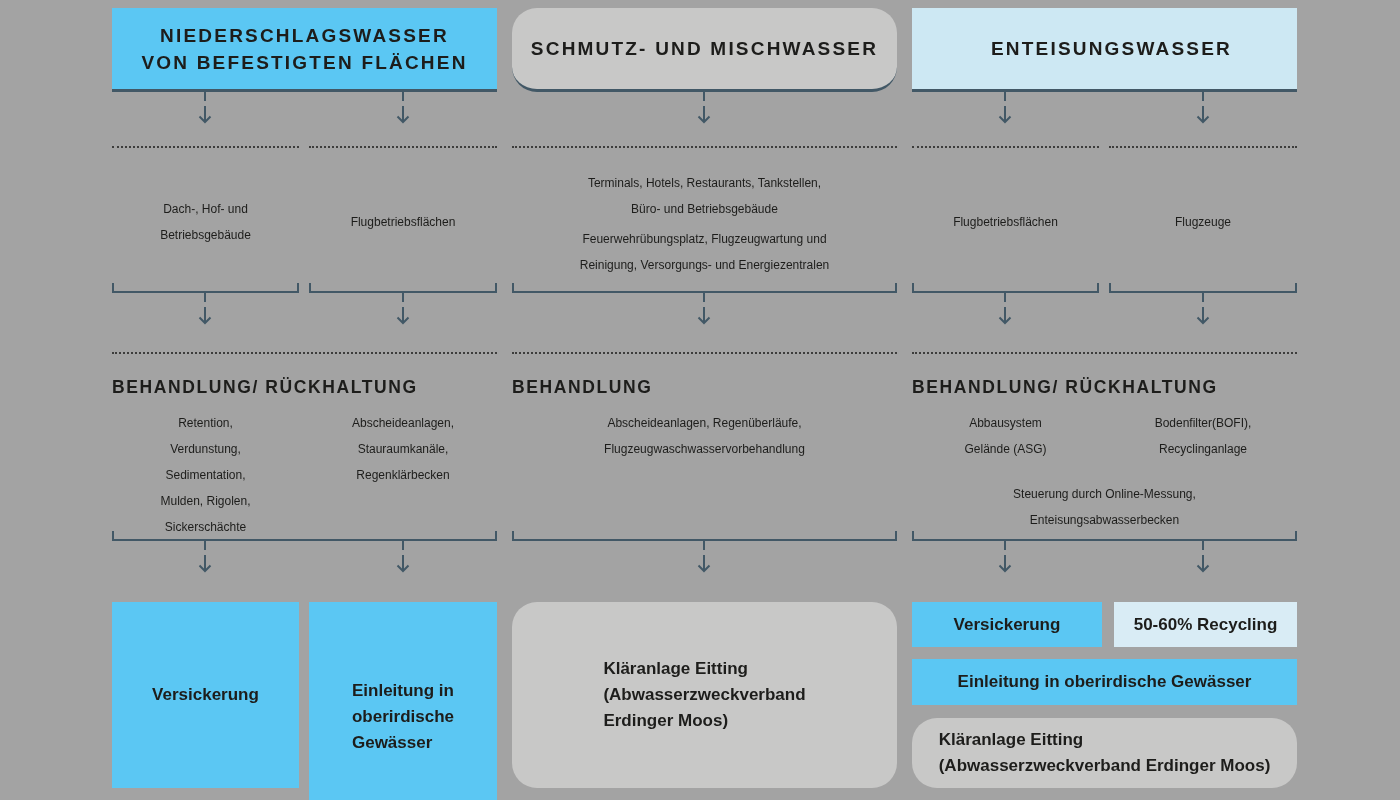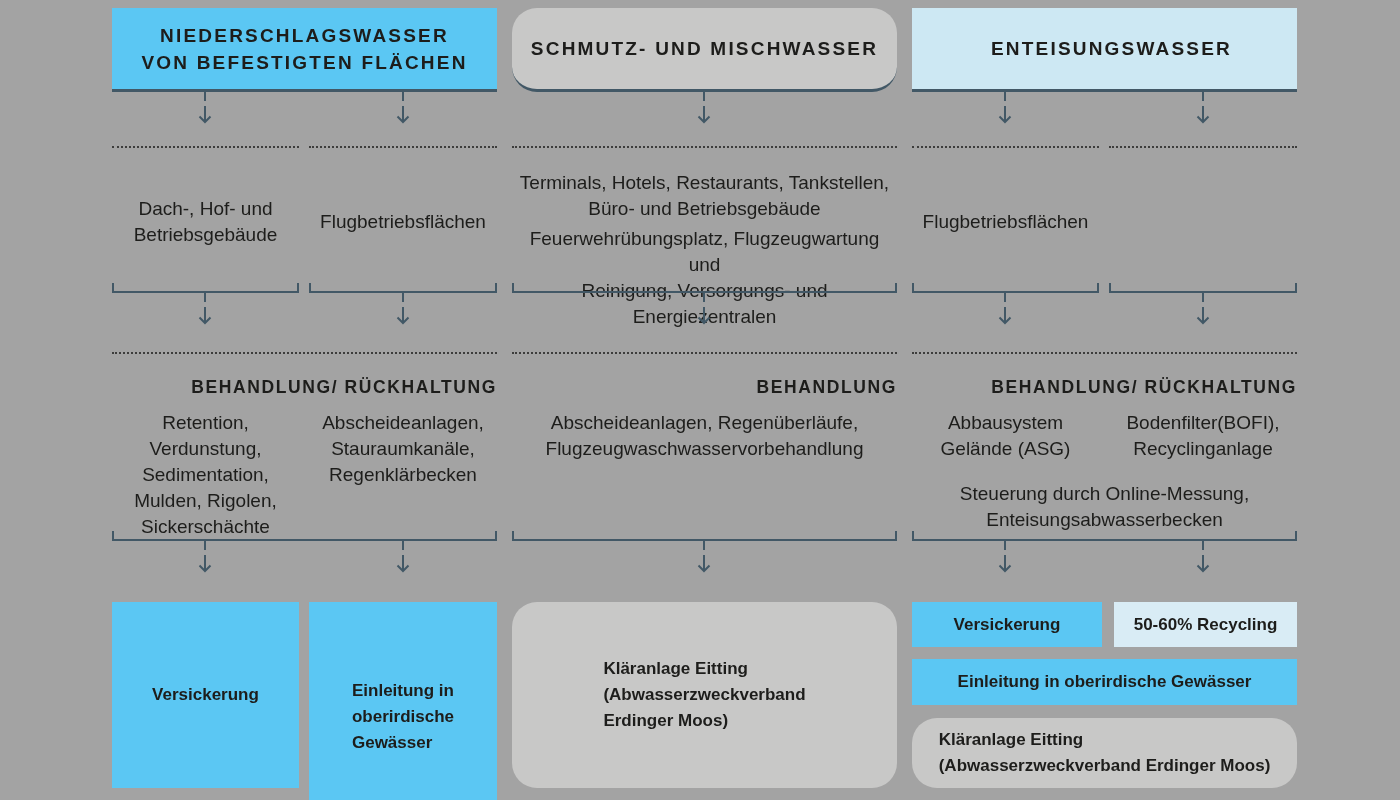--- a/index.html
+++ b/index.html
@@ -11,25 +11,25 @@
     position:relative;width:1400px;height:800px;background:#a3a3a3;overflow:hidden;
     font-family:"Liberation Sans",sans-serif;color:var(--ink);
   }
   .hdr{
     position:absolute;top:8px;width:385px;height:84px;box-sizing:border-box;
     display:flex;align-items:center;justify-content:center;text-align:center;
     font-weight:bold;font-size:19px;letter-spacing:2.2px;line-height:27px;
     border-bottom:3px solid var(--slate);white-space:pre-line;
   }
   .txt{
-    position:absolute;text-align:center;font-size:19px;line-height:26px;
+    position:absolute;text-align:center;font-size:12px;line-height:26px;
     white-space:pre-line;
   }
   .ttl{
-    position:absolute;text-align:right;font-weight:bold;font-size:17.5px;
+    position:absolute;text-align:left;font-weight:bold;font-size:17.5px;
     letter-spacing:1.6px;line-height:26px;white-space:pre-line;
   }
   .box{
     position:absolute;box-sizing:border-box;display:flex;align-items:center;
     justify-content:center;text-align:left;font-weight:bold;font-size:17px;
     line-height:26px;white-space:pre-line;
   }
   .dots{position:absolute;height:0;border-top:2px dotted var(--dots);}
   .bracket{
     position:absolute;height:10px;box-sizing:border-box;
@@ -75,20 +75,21 @@
   <div class="dots" style="left:1109px;top:146px;width:188px"></div>
 
   <div class="txt" style="left:112px;top:196px;width:187px">Dach-, Hof- und
 Betriebsgebäude</div>
   <div class="txt" style="left:309px;top:209px;width:188px">Flugbetriebsflächen</div>
   <div class="txt" style="left:512px;top:170px;width:385px">Terminals, Hotels, Restaurants, Tankstellen,
 Büro- und Betriebsgebäude</div>
   <div class="txt" style="left:512px;top:226px;width:385px">Feuerwehrübungsplatz, Flugzeugwartung und
 Reinigung, Versorgungs- und Energiezentralen</div>
   <div class="txt" style="left:912px;top:209px;width:187px">Flugbetriebsflächen</div>
+  <div class="txt" style="left:1109px;top:209px;width:188px">Flugzeuge</div>
 
   <div class="bracket" style="left:112px;top:283px;width:187px"></div>
   <div class="bracket" style="left:309px;top:283px;width:188px"></div>
   <div class="bracket" style="left:512px;top:283px;width:385px"></div>
   <div class="bracket" style="left:912px;top:283px;width:187px"></div>
   <div class="bracket" style="left:1109px;top:283px;width:188px"></div>
   <svg class="drop" style="left:198px;top:293px" viewBox="0 0 14 34">
       <path d="M7 0v9M7 14v16M1.5 24.5 7 30l5.5 -5.5"></path>
     </svg>
   <svg class="drop" style="left:396px;top:293px" viewBox="0 0 14 34">

